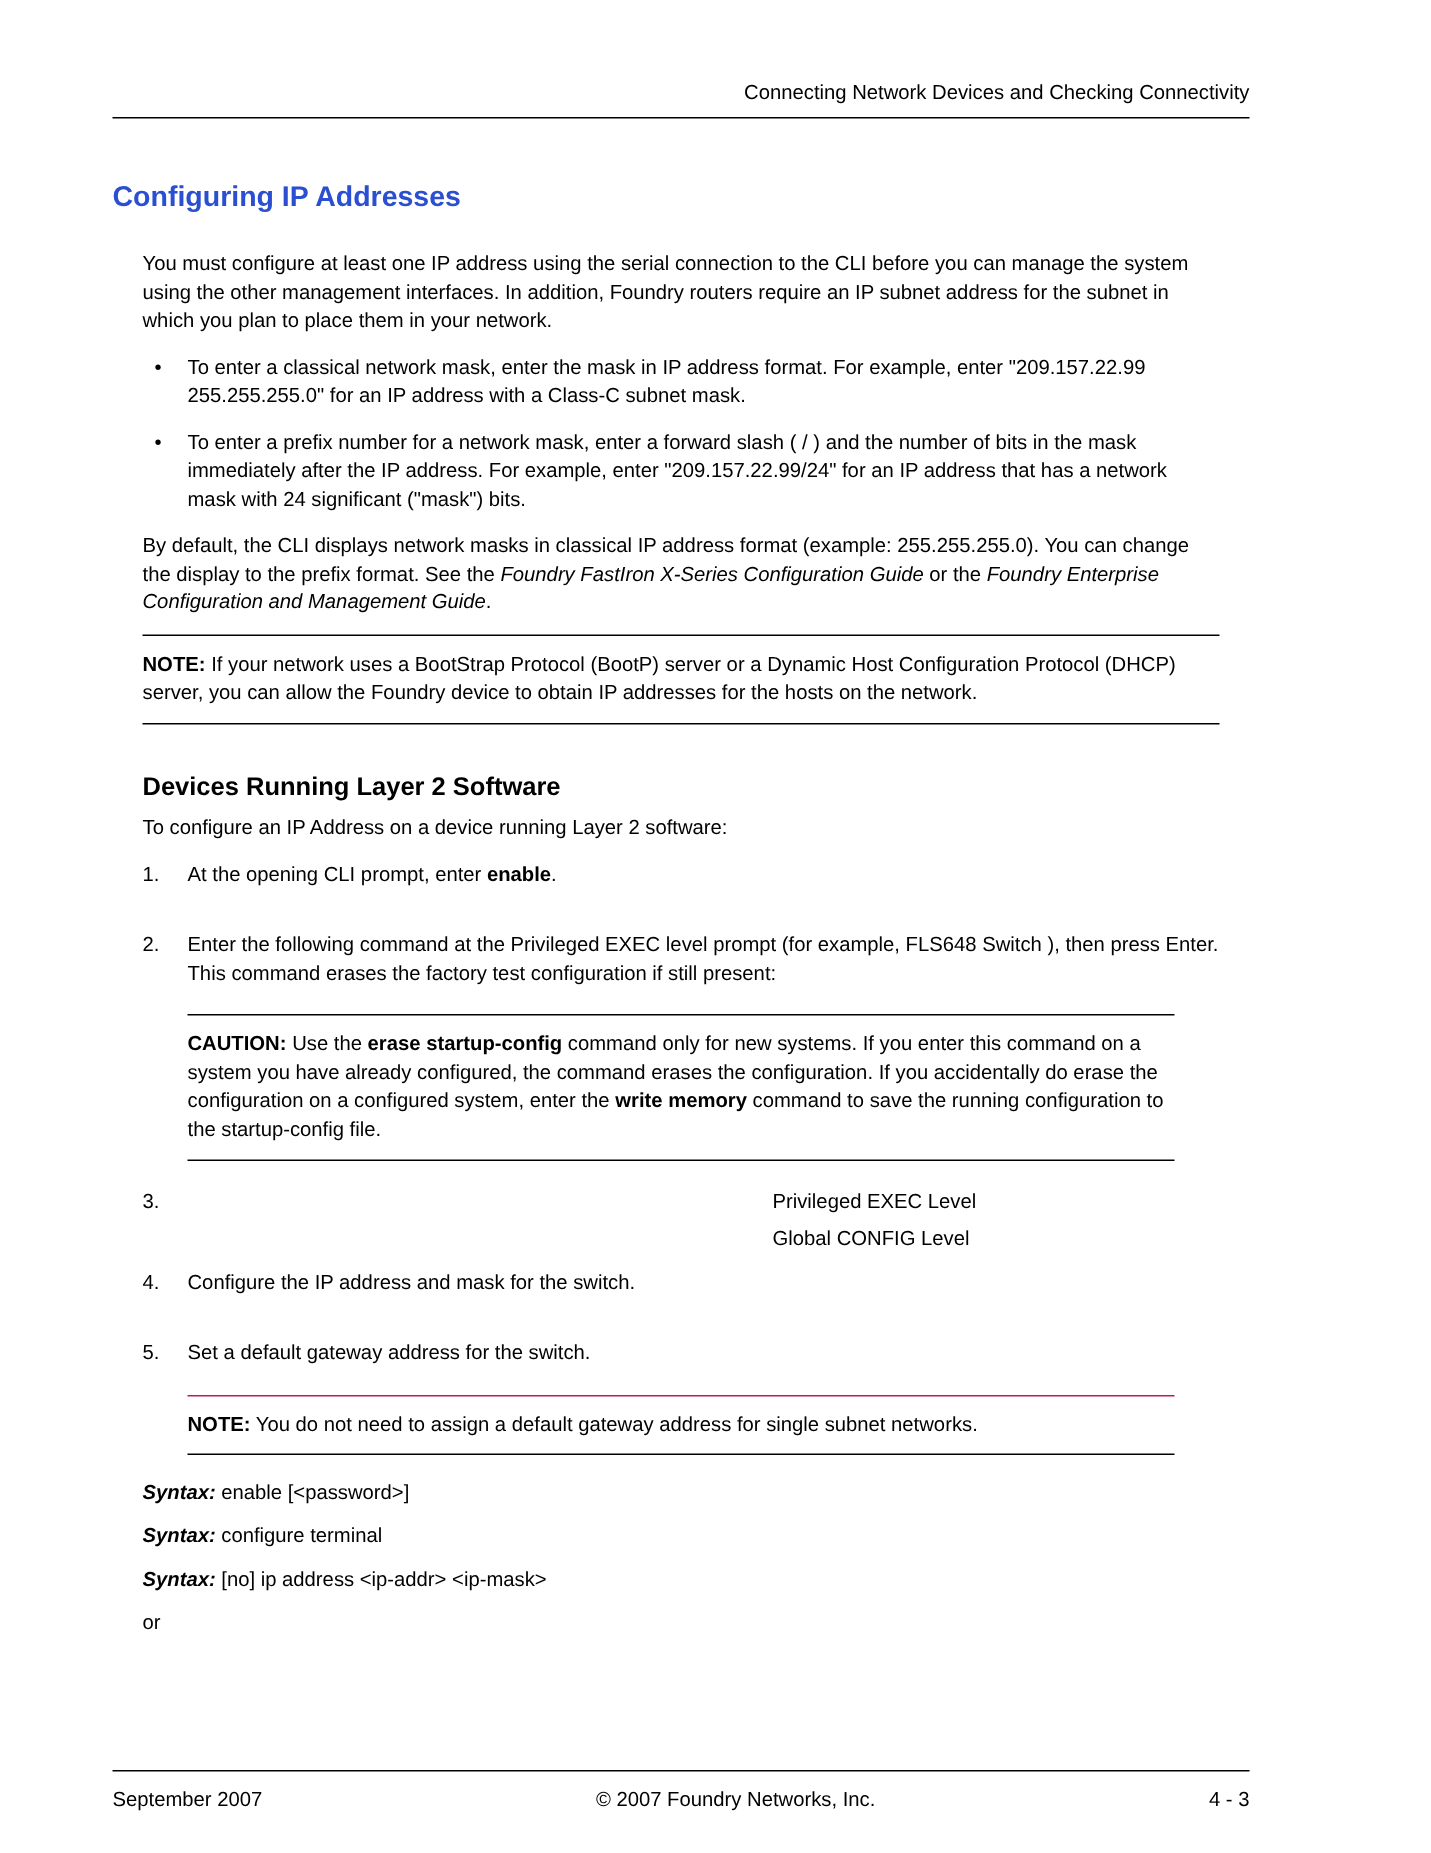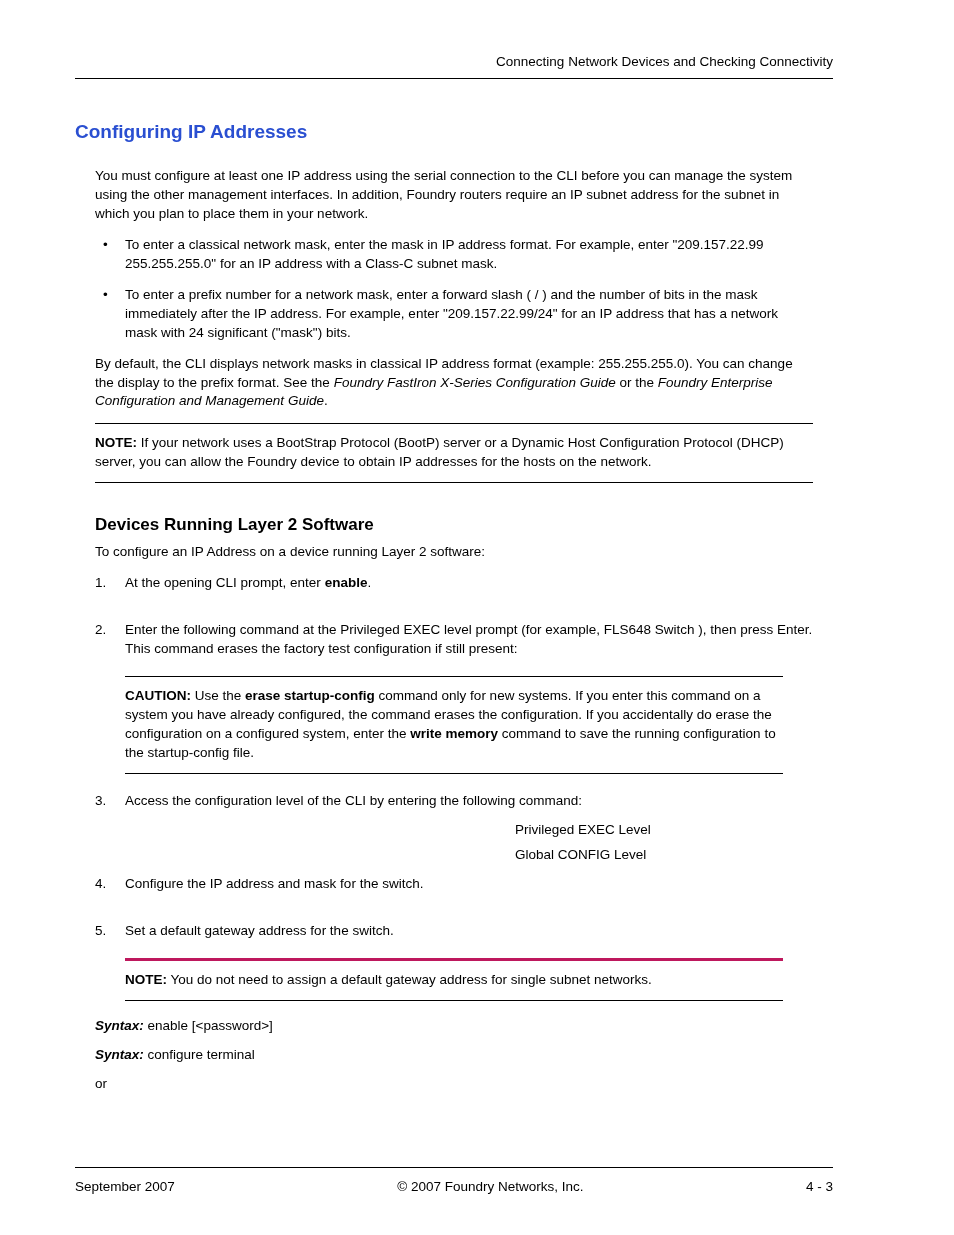--- a/index.html
+++ b/index.html
@@ -88,34 +88,34 @@
     padding: 10px 0;
     margin: 12px 0 16px 0;
   }
   .caution-block {
     border-top: 1px solid #000;
     border-bottom: 1px solid #000;
     padding: 10px 0;
     margin: 8px 30px 18px 30px;
   }
   .note-block-inner {
-    border-top: 3px solid #be185d;
+    border-top: 1px solid #be185d;
     border-bottom: 1px solid #000;
     padding: 10px 0;
     margin: 8px 30px 16px 30px;
   }
   .level-labels {
     margin-left: 390px;
     margin-top: 10px;
   }
   .level-labels div { margin-bottom: 6px; }
   .syntax-line { margin: 0 0 10px 0; }
   .footer {
     position: absolute;
-    bottom: 51px;
+    bottom: 38px;
     left: 75px;
     right: 75px;
     border-top: 1.5px solid #000;
     padding-top: 10px;
     display: flex;
     justify-content: space-between;
     font-size: 13.5px;
   }
 </style>
 </head>
@@ -159,21 +159,20 @@
       </li>
     </ol>
 
     <div class="caution-block">
       <span class="bold">CAUTION:</span>
       <span>Use the </span><span class="bold">erase startup-config</span><span> command only for new systems.  If you enter this command on a system you have already configured, the command erases the configuration.  If you accidentally do erase the configuration on a configured system, enter the </span><span class="bold">write memory</span><span> command to save the running configuration to the startup-config file.</span>
     </div>
 
     <ol class="steps" start="3" style="counter-reset: st 2;">
       <li style="margin-bottom:10px;">
-        <span>Access the configuration level of the CLI by entering the following command:</span>
         <div class="level-labels">
           <div>Privileged EXEC Level</div>
           <div>Global CONFIG Level</div>
         </div>
       </li>
       <li>
         <span>Configure the IP address and mask for the switch.</span>
       </li>
       <li style="margin-bottom:18px;">
         <span>Set a default gateway address for the switch.</span>
@@ -184,20 +183,23 @@
       <span class="bold">NOTE:</span>
       <span>You do not need to assign a default gateway address for single subnet networks.</span>
     </div>
 
     <p class="syntax-line">
       <span class="bolditalic">Syntax:</span><span> enable [&lt;password&gt;]</span>
     </p>
     <p class="syntax-line">
       <span class="bolditalic">Syntax:</span><span> configure terminal</span>
     </p>
+    <p class="syntax-line">
+      <span class="bolditalic">Syntax:</span><span> [no] ip address &lt;ip-addr&gt; &lt;ip-mask&gt;</span>
+    </p>
     <p class="syntax-line"> or</p>
 
   </div>
 
   <div class="footer">
     <span>September 2007</span>
     <span>© 2007 Foundry Networks, Inc.</span>
     <span>4 - 3</span>
   </div>
 

